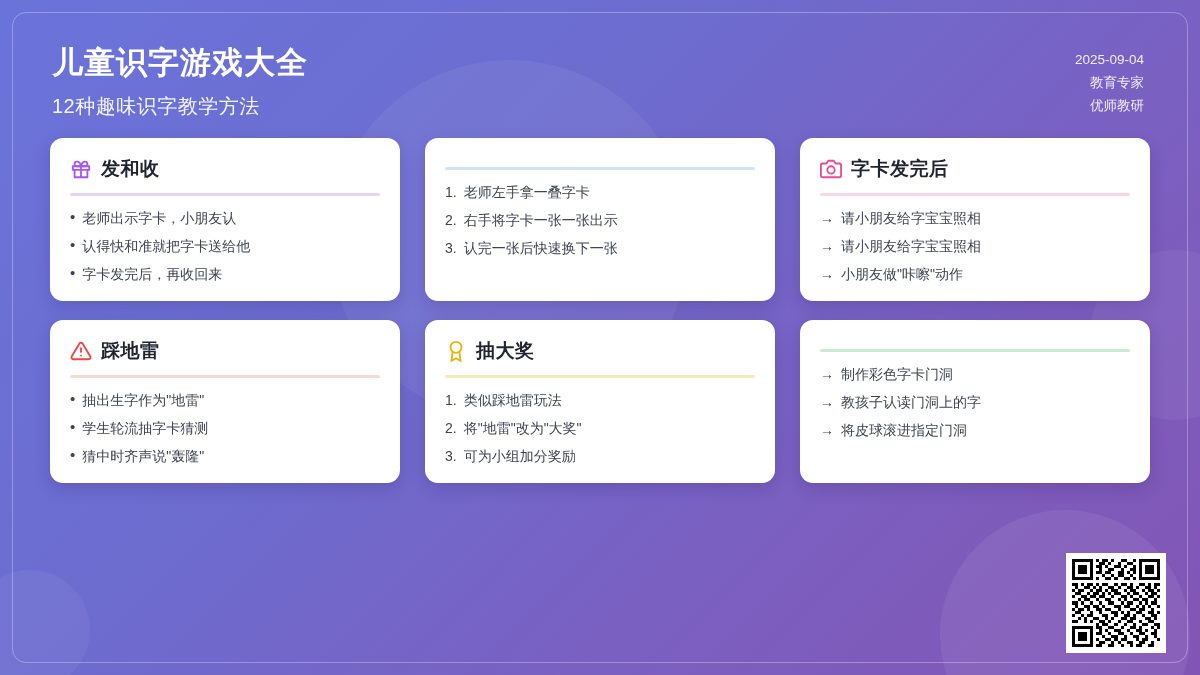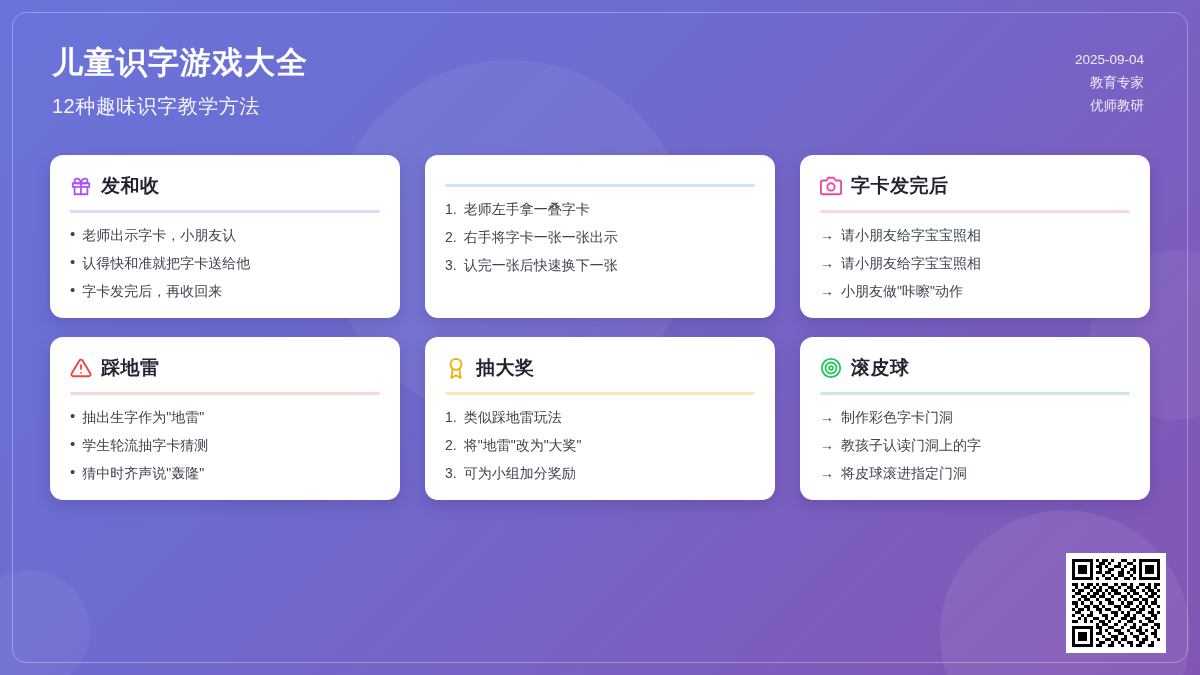--- a/index.html
+++ b/index.html
@@ -44,21 +44,21 @@
   .meta {
     position: absolute; right: 56px; top: 48px;
     text-align: right;
     color: rgba(255,255,255,0.88);
     font-size: 13.5px; line-height: 1.72;
   }
 
   
   .grid {
     position: absolute;
-    left: 50px; top: 155px;
+    left: 50px; top: 138px;
     width: 1100px;
     display: grid;
     grid-template-columns: repeat(3, 350px);
     grid-auto-rows: 163px;
     column-gap: 25px;
     row-gap: 19px;
   }
   .card {
     background: #ffffff;
     border-radius: 13px;
@@ -229,28 +229,20 @@
             <span class="marker">2.</span>
             <span class="item-text">将"地雷"改为"大奖"</span>
           </div>
           <div class="item">
             <span class="marker">3.</span>
             <span class="item-text">可为小组加分奖励</span>
           </div>
         </div>
       </div>
       <div class="card">
-        <div class="card-head">
-          <svg class="card-icon" viewBox="0 0 24 24">
-            <circle cx="12" cy="12" r="10" fill="none" stroke="#22c55e" stroke-width="2" stroke-linecap="round" stroke-linejoin="round"></circle>
-            <circle cx="12" cy="12" r="6" fill="none" stroke="#22c55e" stroke-width="2" stroke-linecap="round" stroke-linejoin="round"></circle>
-            <circle cx="12" cy="12" r="2" fill="none" stroke="#22c55e" stroke-width="2" stroke-linecap="round" stroke-linejoin="round"></circle>
-          </svg>
-          <div class="card-title">滚皮球</div>
-        </div>
         <div class="rule" style="background: rgb(201, 236, 212);"></div>
         <div class="items">
           <div class="item">
             <span class="marker">→</span>
             <span class="item-text">制作彩色字卡门洞</span>
           </div>
           <div class="item">
             <span class="marker">→</span>
             <span class="item-text">教孩子认读门洞上的字</span>
           </div>

